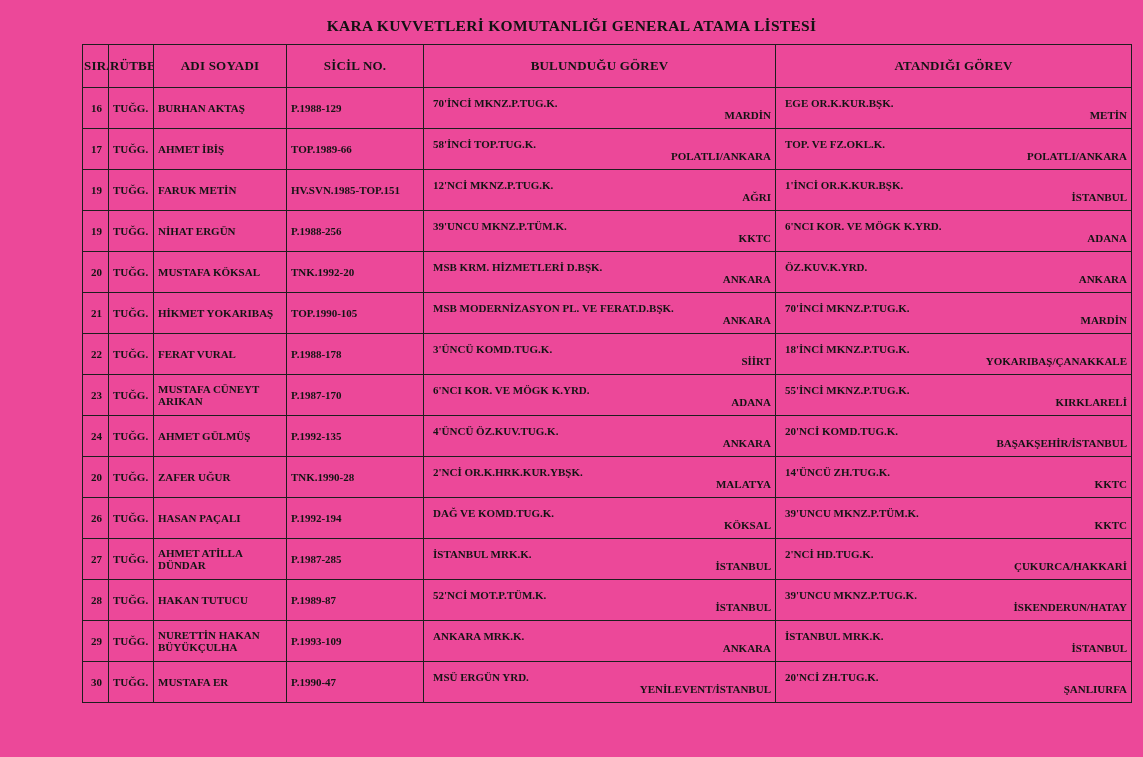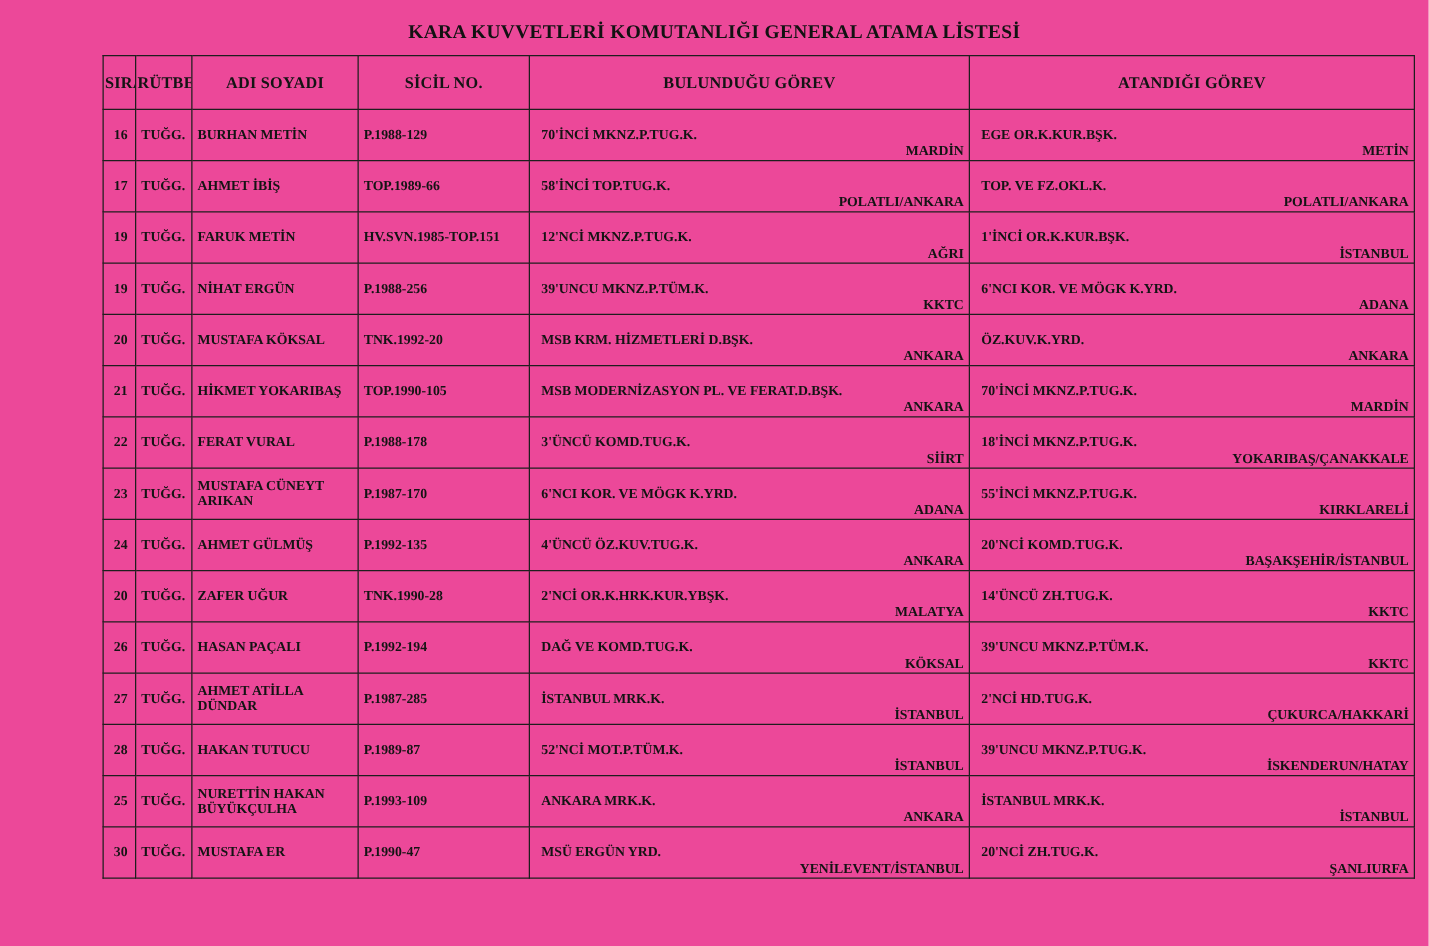--- a/index.html
+++ b/index.html
@@ -53,21 +53,21 @@
     line-height: 1.12;
   }
   td.c-sira { text-align: center; padding: 0; font-size: 11px; }
   td.c-rutbe { padding-left: 4px; }
   td.c-name { padding-left: 5px; }
   td.c-sicil { padding-left: 5px; }
   td.c-gorev { padding: 0; vertical-align: top; }
   .gorev-wrap {
     display: flex;
     flex-direction: column;
-    justify-content: flex-end;
+    justify-content: center;
     height: 40px;
   }
   .gorev-line1 { padding: 3px 2px 0 5px; text-align: left; }
   .gorev-line2 { padding: 0 2px 1px 0; text-align: right; }
 </style>
 </head>
 <body>
 
 <div class="page">
 
@@ -89,21 +89,21 @@
         <th>ADI SOYADI</th>
         <th>SİCİL NO.</th>
         <th>BULUNDUĞU GÖREV</th>
         <th>ATANDIĞI GÖREV</th>
       </tr>
     </thead>
     <tbody id="table-body">
     <tr>
       <td class="c-sira">16</td>
       <td class="c-rutbe">TUĞG.</td>
-      <td class="c-name">BURHAN METİN</td>
+      <td class="c-name">BURHAN AKTAŞ</td>
       <td class="c-sicil">P.1988-129</td>
       <td class="c-gorev">
         <div class="gorev-wrap">
           <div class="gorev-line1">70'İNCİ MKNZ.P.TUG.K.</div>
           <div class="gorev-line2">MARDİN</div>
         </div>
       </td>
       <td class="c-gorev">
         <div class="gorev-wrap">
           <div class="gorev-line1">EGE OR.K.KUR.BŞK.</div>
@@ -334,21 +334,21 @@
       </td>
       <td class="c-gorev">
         <div class="gorev-wrap">
           <div class="gorev-line1">39'UNCU MKNZ.P.TUG.K.</div>
           <div class="gorev-line2">İSKENDERUN/HATAY</div>
         </div>
       </td>
     </tr>
 
     <tr>
-      <td class="c-sira">25</td>
+      <td class="c-sira">29</td>
       <td class="c-rutbe">TUĞG.</td>
       <td class="c-name">NURETTİN HAKAN BÜYÜKÇULHA</td>
       <td class="c-sicil">P.1993-109</td>
       <td class="c-gorev">
         <div class="gorev-wrap">
           <div class="gorev-line1">ANKARA MRK.K.</div>
           <div class="gorev-line2">ANKARA</div>
         </div>
       </td>
       <td class="c-gorev">

